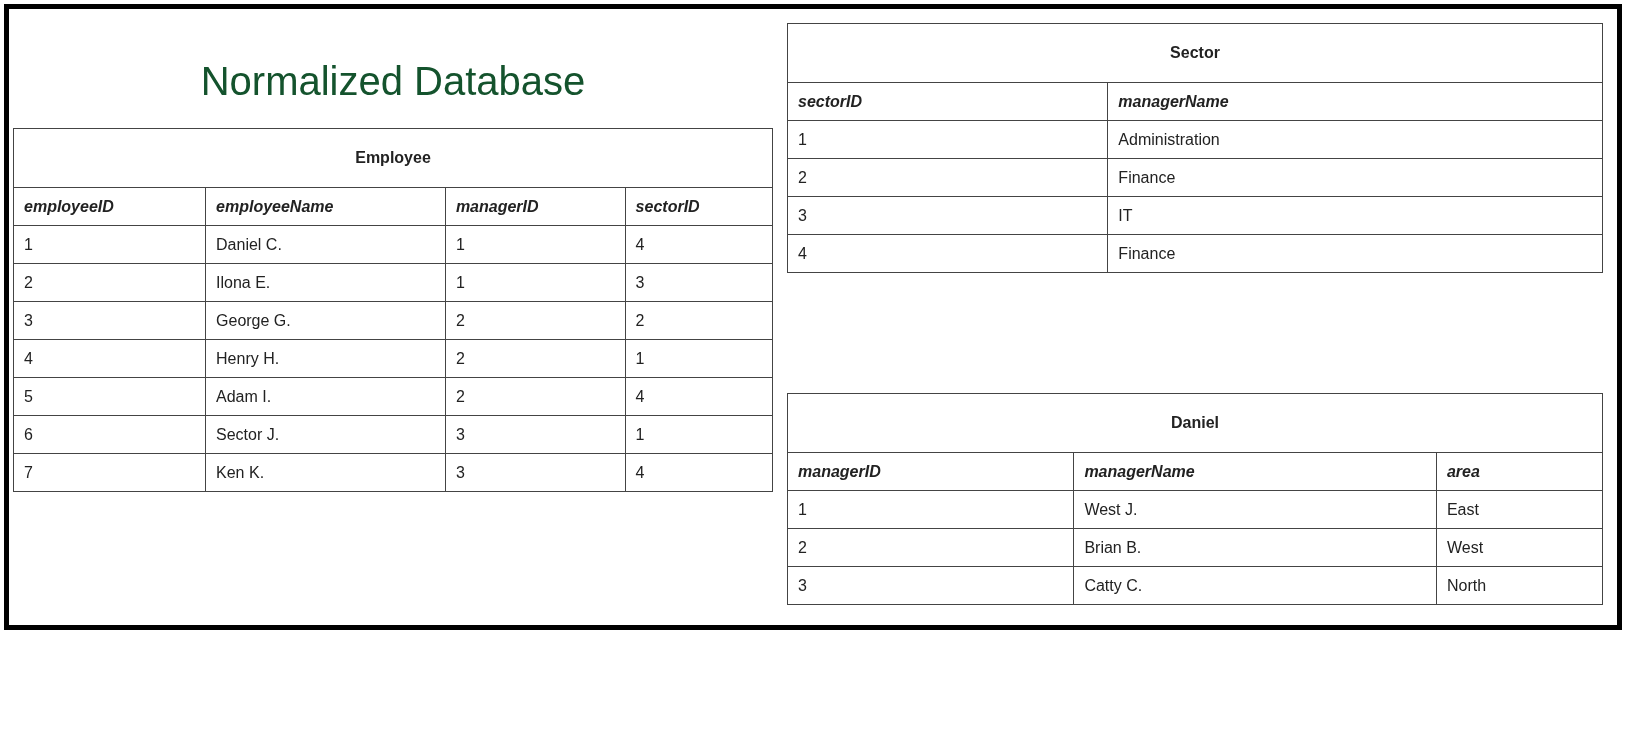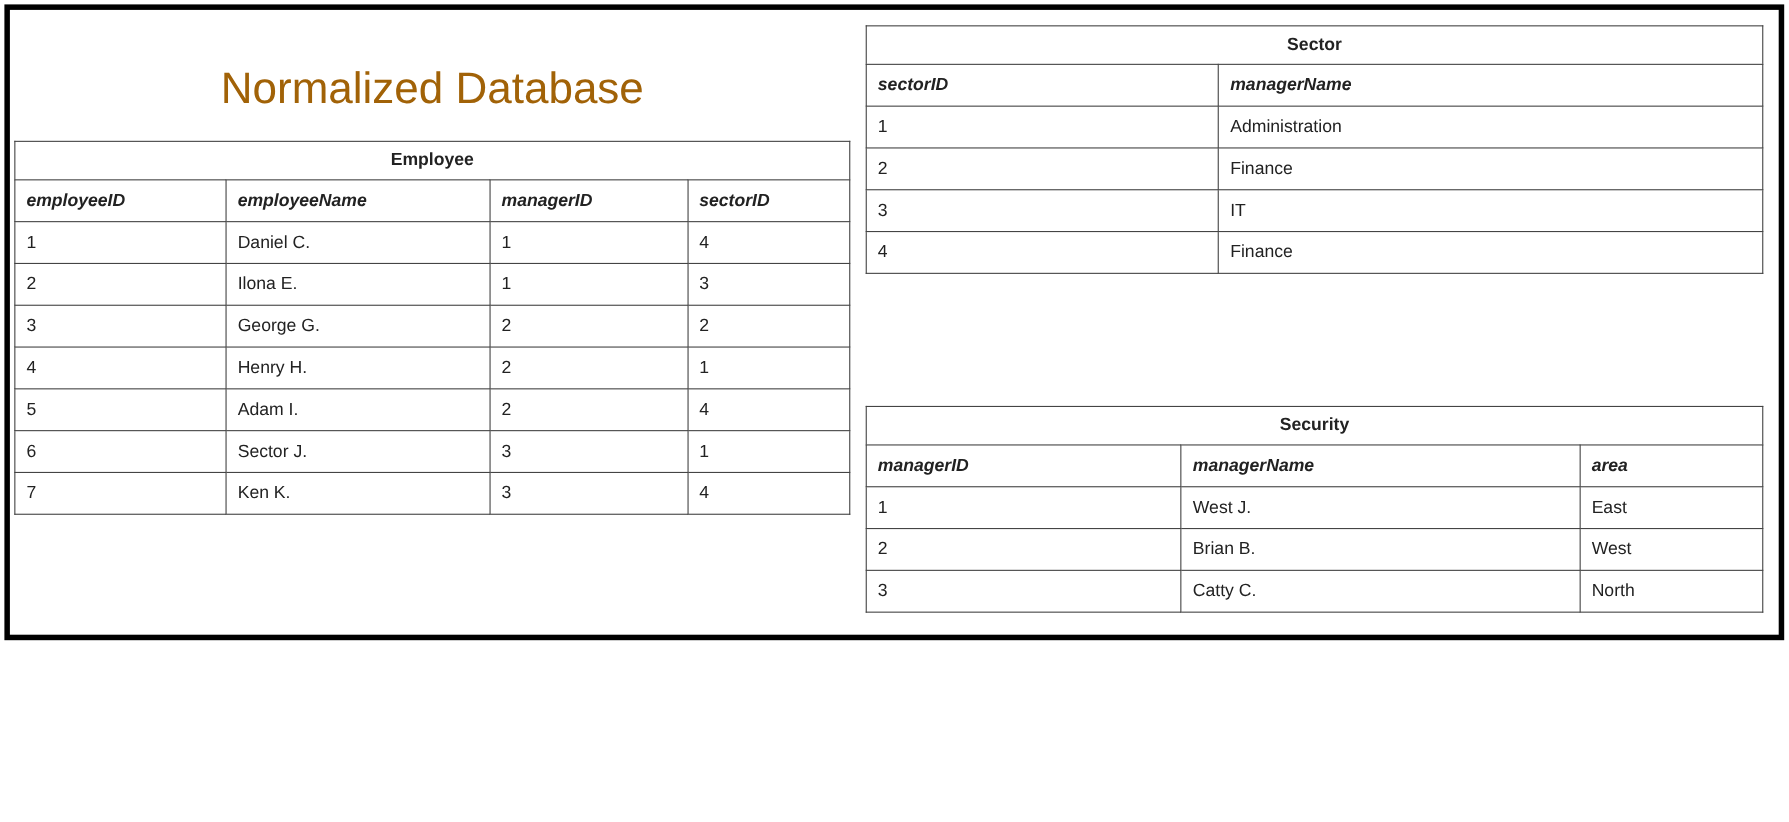--- a/index.html
+++ b/index.html
@@ -17,33 +17,33 @@
       align-items: flex-start;
       width: 1618px;
     }
     .left-col { flex: 0 0 760px; }
     .right-col { flex: 1; display: flex; flex-direction: column; }
     .title {
       font-size: 40px;
       font-weight: 400;
       text-align: center;
       padding: 36px 0 24px 0;
-      color: #a16207;
+      color: #14532d;
     }
     table {
       border-collapse: collapse;
       width: 100%;
       font-size: 16px;
       color: #222;
     }
     caption {
       border: 1px solid #444;
       border-bottom: none;
       font-weight: 700;
-      padding: 8px 0;
+      padding: 20px 0;
       font-size: 16px;
       color: #222;
     }
     th, td {
       border: 1px solid #444;
       padding: 8px 10px;
       text-align: left;
       font-weight: 400;
       height: 38px;
     }
@@ -141,21 +141,21 @@
         <tr>
             <td>4</td>
             <td>Finance</td>
           </tr>
       </tbody>
     </table>
 
     <div class="spacer"></div>
 
     <table>
-      <caption>Security</caption>
+      <caption>Daniel</caption>
       <thead>
         <tr>
           <th>managerID</th>
           <th>managerName</th>
           <th>area</th>
         </tr>
       </thead>
       <tbody>
         <tr>
             <td>1</td>

